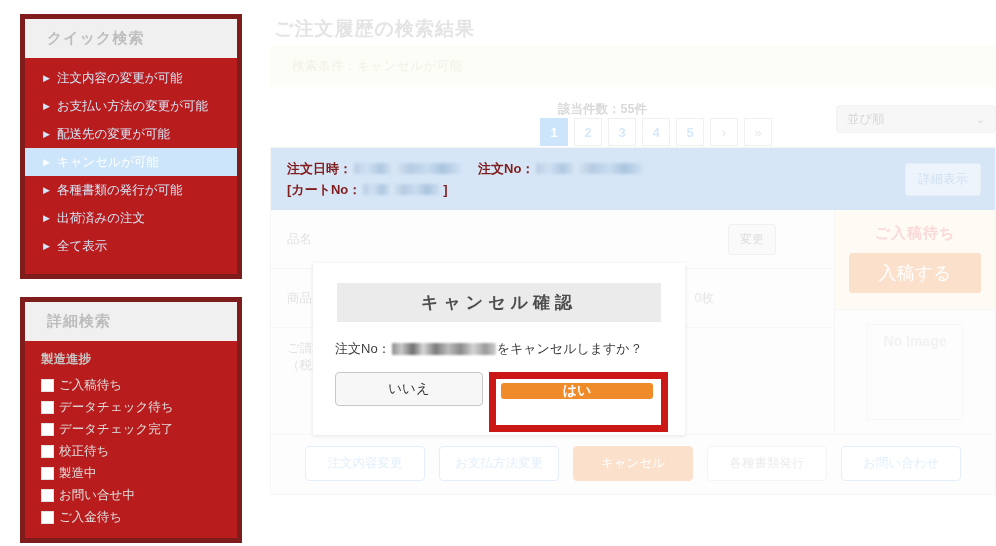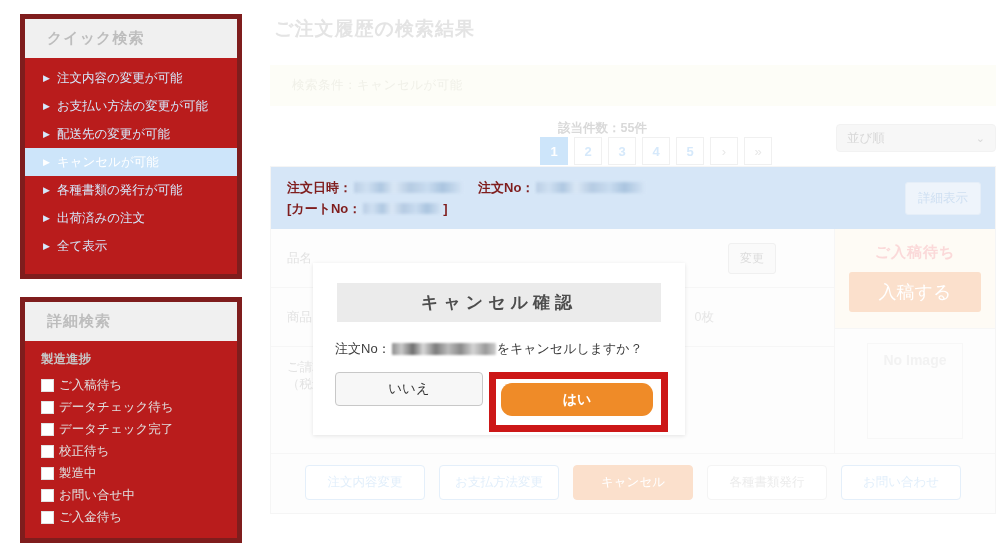--- a/index.html
+++ b/index.html
@@ -99,21 +99,21 @@
     margin-left: 28px;
     margin-right: 0;
     padding-top: 10px;
     width: 726px;
   }
   #page-title {
     font-size: 19px;
     font-weight: bold;
     color: #e4e4e4;
     letter-spacing: 1px;
-    margin: 6px 0 23px 4px;
+    margin: 6px 0 4px 4px;
   }
   #search-cond {
     background: #fdfdf7;
     color: #f0f0e8;
     font-size: 12.5px;
     padding: 12px 0 12px 22px;
     margin-bottom: 14px;
     letter-spacing: 0.5px;
   }
 
@@ -397,24 +397,24 @@
     justify-content: center;
     box-sizing: border-box;
   }
   #yes-wrap {
     position: relative;
     width: 152px;
     height: 34px;
   }
   #btn-yes {
     width: 152px;
-    height: 33px;
+    height: 16px;
     background: #ef8b28;
     border: none;
-    border-radius: 11px;
+    border-radius: 3px;
     color: #ffffff;
     font-size: 14px;
     font-weight: bold;
     display: flex;
     align-items: center;
     justify-content: center;
     box-sizing: border-box;
   }
   
   #annot-box {

